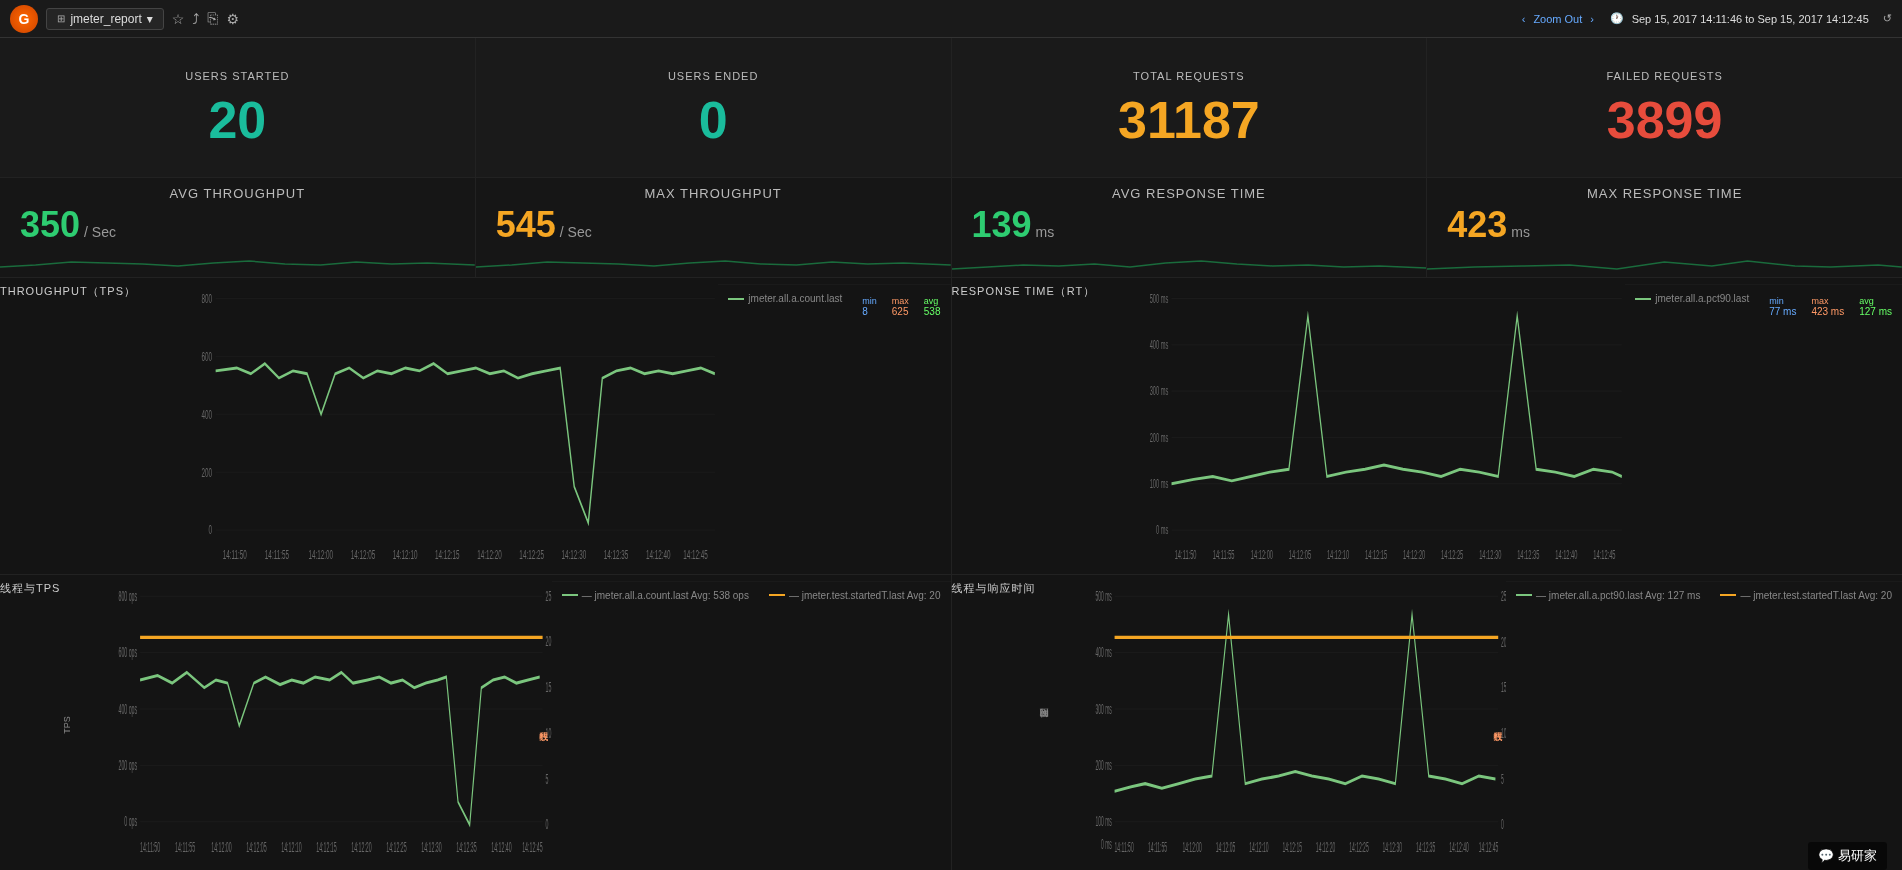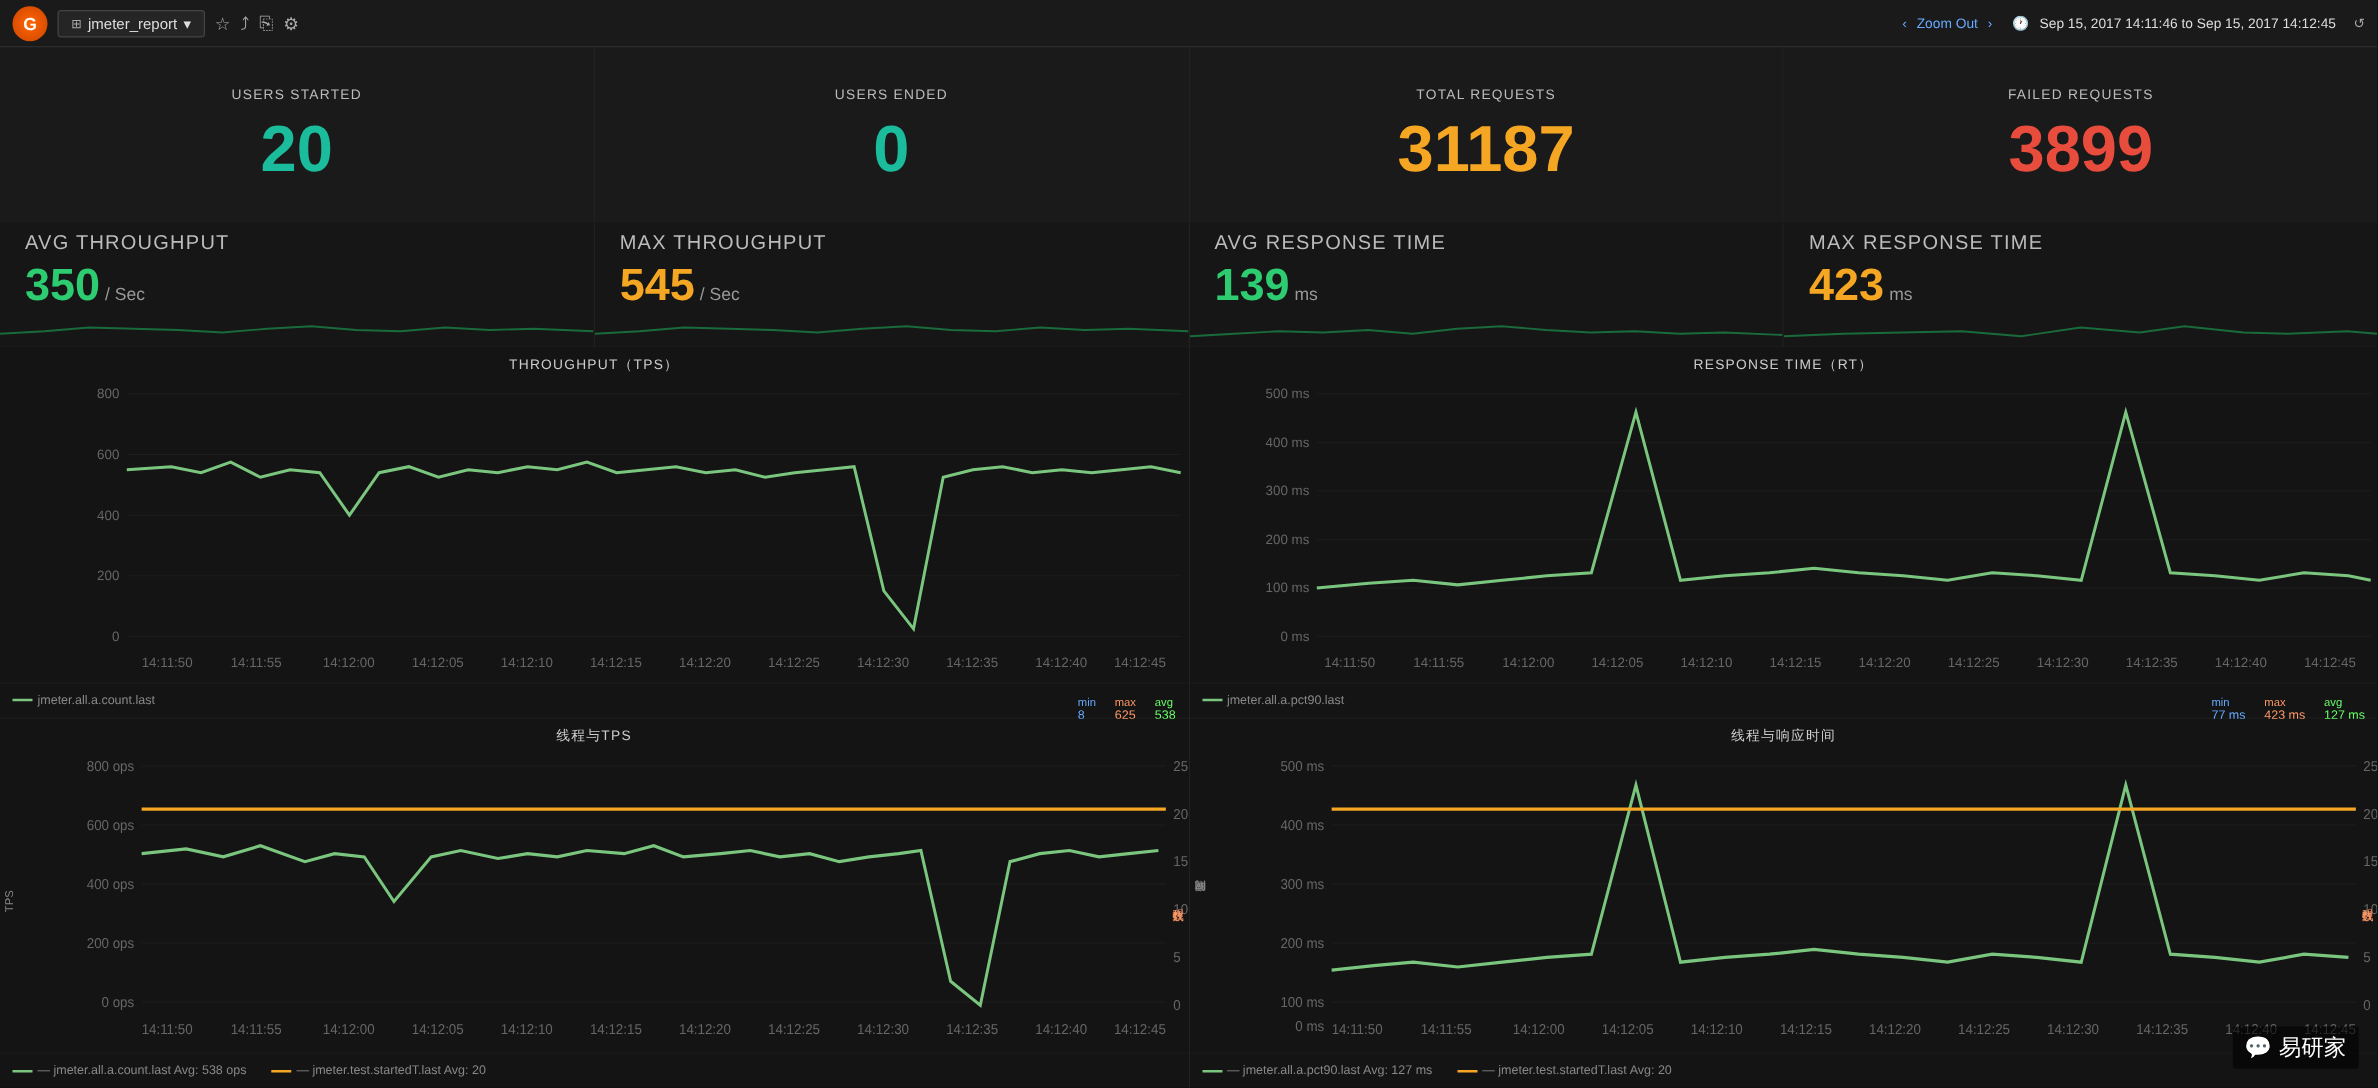--- a/index.html
+++ b/index.html
@@ -77,25 +77,26 @@
       background: #161616;
       border-right: 1px solid #222;
       display: flex;
       flex-direction: column;
       padding: 8px 20px 0;
       position: relative;
       overflow: hidden;
     }
     .metric-panel:last-child { border-right: none; }
     .metric-label {
-      font-size: 16px;
+      font-size: 13px;
       color: #bbb;
       text-transform: uppercase;
       letter-spacing: 1px;
       margin-bottom: 6px;
+      text-align: center;
     }
     .metric-value {
       font-size: 36px;
       font-weight: bold;
       line-height: 1;
     }
     .metric-unit { font-size: 14px; color: #999; margin-left: 4px; }
     .sparkline {
       position: absolute;
       bottom: 0;
@@ -115,21 +116,21 @@
       display: flex;
       flex-direction: column;
       border-right: 1px solid #222;
     }
     .chart-column:last-child { border-right: none; }
     .chart-panel {
       flex: 1;
       background: #141414;
       border-bottom: 1px solid #222;
       display: flex;
-      flex-direction: column;
+      flex-direction: row;
       padding: 6px 0 0;
     }
     .chart-panel:last-child { border-bottom: none; }
     .chart-title {
       text-align: center;
       font-size: 11px;
       color: #ccc;
       text-transform: uppercase;
       letter-spacing: 1px;
       margin-bottom: 4px;
@@ -161,27 +162,27 @@
     .stat-col-avg { color: #6f6; }
 
     svg { display: block; width: 100%; height: 100%; }
 
     .y-label { font-size: 9px; fill: #666; }
     .x-label { font-size: 9px; fill: #666; }
     .grid-line { stroke: #222; stroke-width: 0.5; }
 
     .watermark {
       position: fixed;
-      bottom: 15px;
+      bottom: 0;
       right: 15px;
       background: rgba(0,0,0,0.6);
       color: #fff;
       padding: 5px 10px;
       border-radius: 3px;
-      font-size: 18px;
+      font-size: 13px;
     }
 
     .tps-label { writing-mode: vertical-rl; font-size: 9px; color: #888; position: absolute; left: 2px; top: 50%; transform: translateY(-50%) rotate(180deg); }
     .rt-label { writing-mode: vertical-rl; font-size: 9px; color: #888; position: absolute; left: 2px; top: 50%; transform: translateY(-50%) rotate(180deg); }
     .threads-label { writing-mode: vertical-rl; font-size: 9px; color: #f96; position: absolute; right: 2px; top: 50%; transform: translateY(-50%); }
   </style>
 </head>
 <body>
 
 <div class="topbar">

